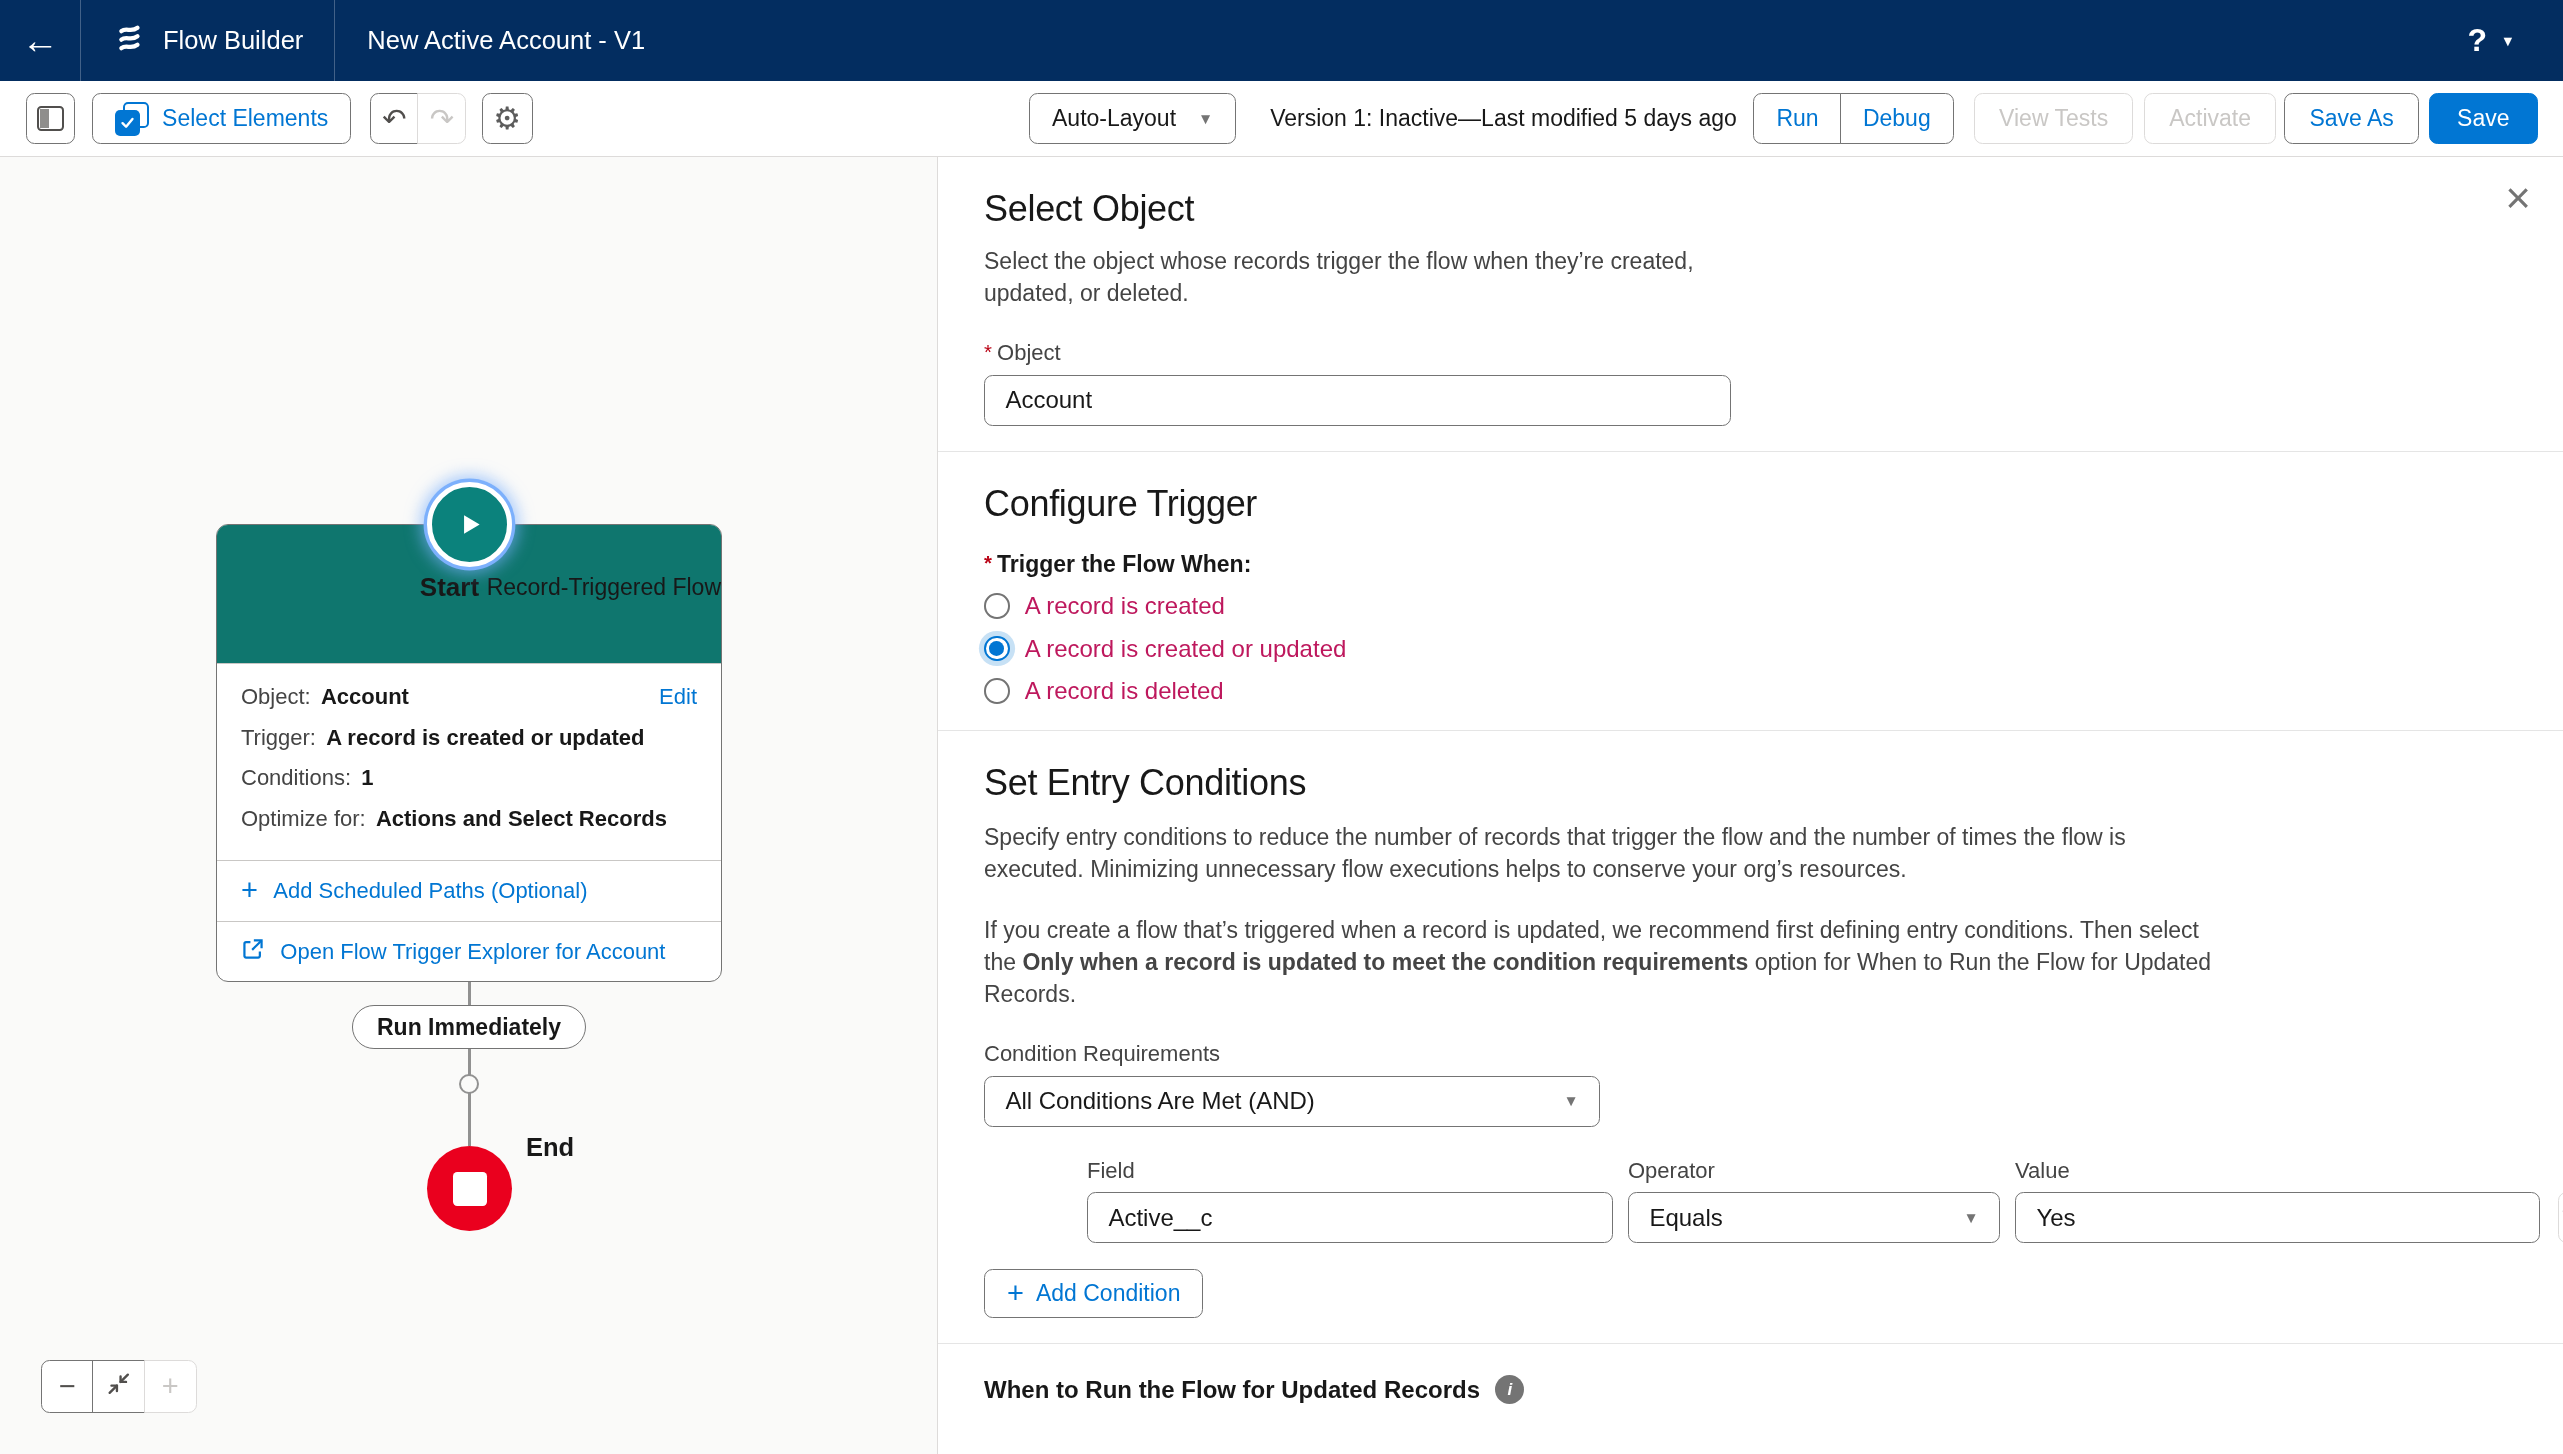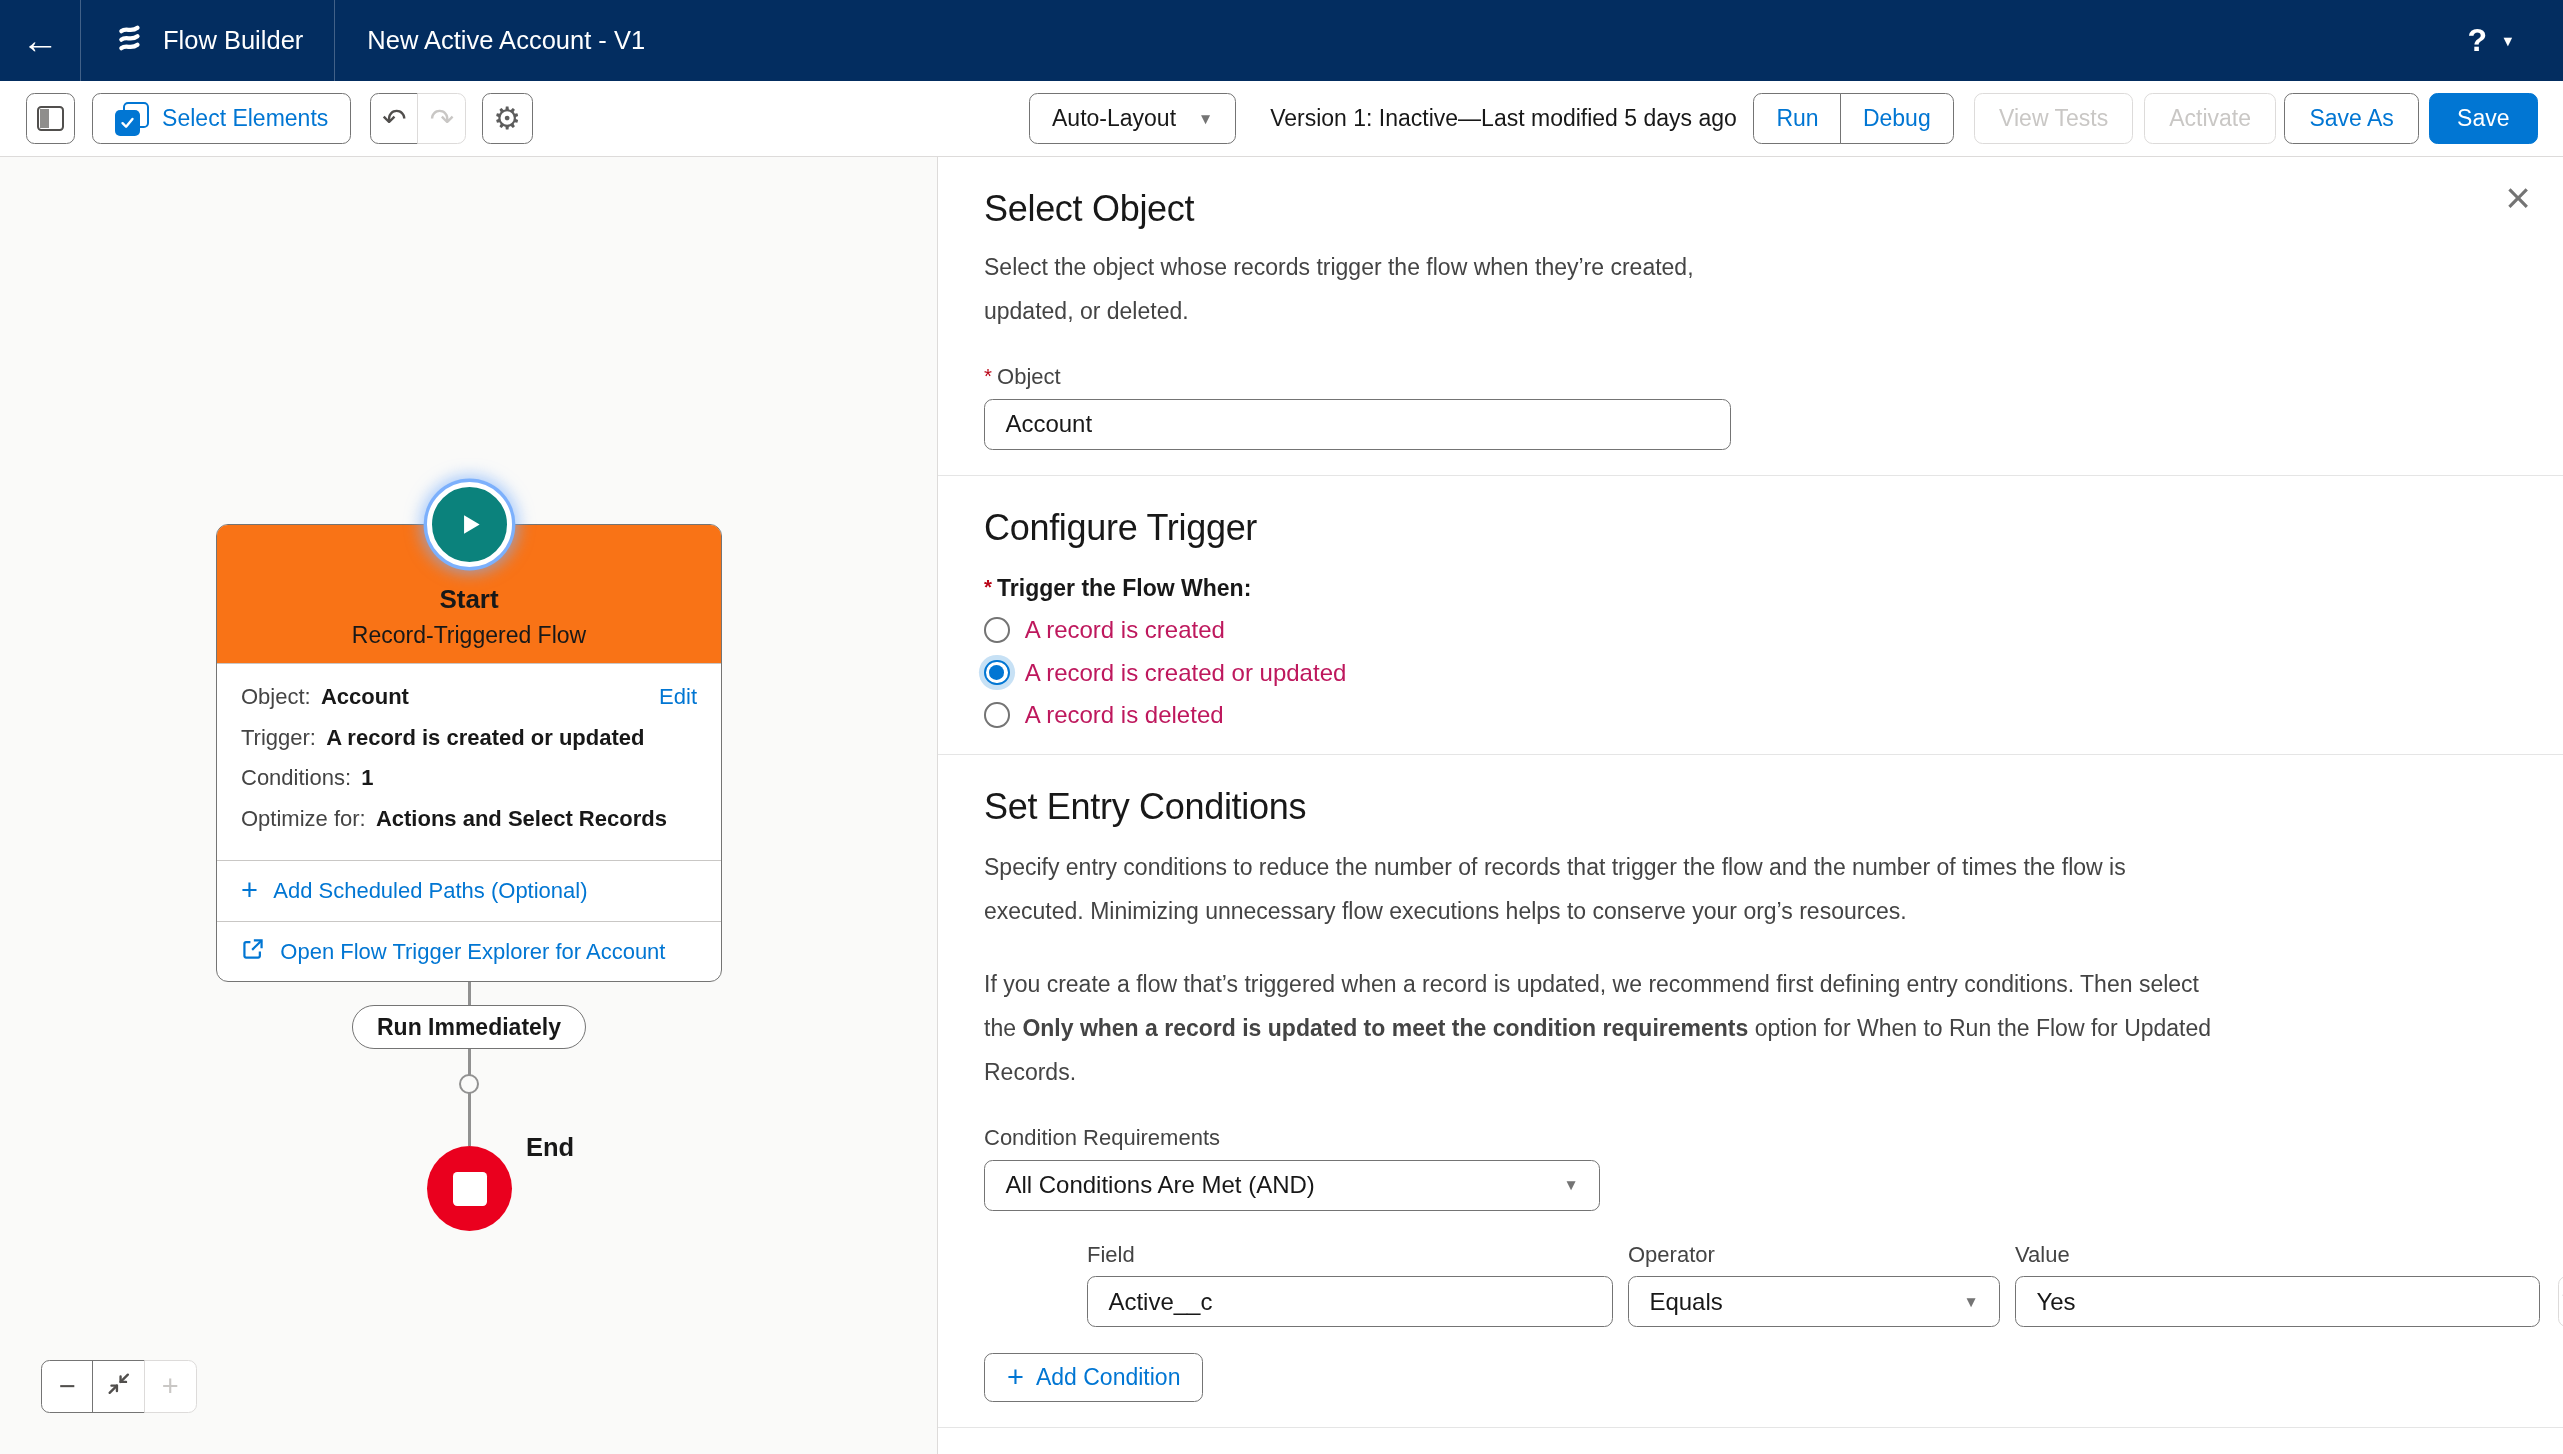--- a/index.html
+++ b/index.html
@@ -53,22 +53,22 @@
   .save-btn { margin-left:10.2px; padding:0 27px; color:#fff; background:#0176D3; border-color:#0176D3; }
 
   
   .canvas { position:absolute; left:0; top:157px; width:937px; height:1298px; background:#FAFAF9; }
   .start-circle { position:absolute; left:427px; top:325px; width:85px; height:85px; border-radius:50%;
     background:#0B827C; border:5.1px solid #fff; z-index:3; cursor:pointer;
     box-shadow:0 0 0 3.4px #7CB0FC, 0 0 15.3px 6.8px rgba(124,176,252,.65);
     display:flex; align-items:center; justify-content:center; }
   .node-card { position:absolute; left:216px; top:367px; width:506px; height:458px; background:#fff;
     border:1.7px solid #747474; border-radius:12px; z-index:2; overflow:hidden; cursor:pointer; }
-  .node-head { height:139px; background:#f97316; border-bottom:1.7px solid #C9C7C5;
-    display:flex; flex-direction:column; align-items:center; justify-content:flex-end;
+  .node-head { height:139px; background:#0f766e; border-bottom:1.7px solid #C9C7C5;
+    display:flex; align-items:center; justify-content:flex-end;
     padding-bottom:13.6px; gap:7.6px; }
   .node-title { font-size:26px; font-weight:600; }
   .node-sub { font-size:23px; color:#181818; }
   .node-rows { padding:20.4px 24px 13.6px; }
   .node-row { display:flex; align-items:baseline; margin-bottom:14.4px; font-size:22px; }
   .nr-label { color:#444; margin-right:10.2px; white-space:nowrap; }
   .nr-val { font-weight:700; color:#181818; }
   .nr-edit { margin-left:auto; color:#0176D3; cursor:pointer; }
   .node-link { border-top:1.7px solid #C9C7C5; height:61px; display:flex; align-items:center;
     padding:0 24px; gap:15.3px; color:#0176D3; font-size:22px; cursor:pointer; }
@@ -94,21 +94,21 @@
   .zbtn.zin { margin-left:-1.7px; border-radius:0 8.5px 8.5px 0; border-color:#DDDBDA; color:#C9C7C5; }
 
   
   .panel { position:absolute; left:937px; top:157px; width:1626px; height:1298px; background:#fff;
     border-left:1.7px solid #DDDBDA; overflow:hidden; }
   .close-x { position:absolute; top:18.7px; right:32px; background:none; border:none; font-size:44px;
     color:#747474; cursor:pointer; line-height:1; font-weight:400; }
   .psec { padding:31px 102px 25.5px 46px; }
   .psec + .psec { border-top:1.7px solid #E5E5E5; }
   .ptitle { font-size:36px; font-weight:400; color:#181818; letter-spacing:-0.3px; }
-  .pdesc { font-size:23px; color:#444; line-height:44px; margin-top:15.3px; }
+  .pdesc { font-size:23px; color:#444; line-height:32px; margin-top:15.3px; }
   .sec1-desc { max-width:713px; }
   .req { color:#BA0517; font-size:20.4px; margin-right:5.1px; vertical-align:1.7px; }
   .flabel { font-size:22px; color:#444; }
   .obj-label { margin-top:31px; }
   .tinput { display:block; height:51px; border:1.7px solid #747474; border-radius:8.5px; background:#fff;
     font-family:"Liberation Sans",sans-serif; font-size:24px; color:#181818; padding:0 20.4px; outline:none; }
   .obj-input { width:747px; margin-top:8.5px; }
   .boldlabel { font-size:23px; font-weight:700; color:#181818; }
   .trigger-label { margin-top:25.5px; display:block; }
   .radio-row { display:flex; align-items:center; gap:15.3px; margin-top:14.4px; cursor:pointer; }

